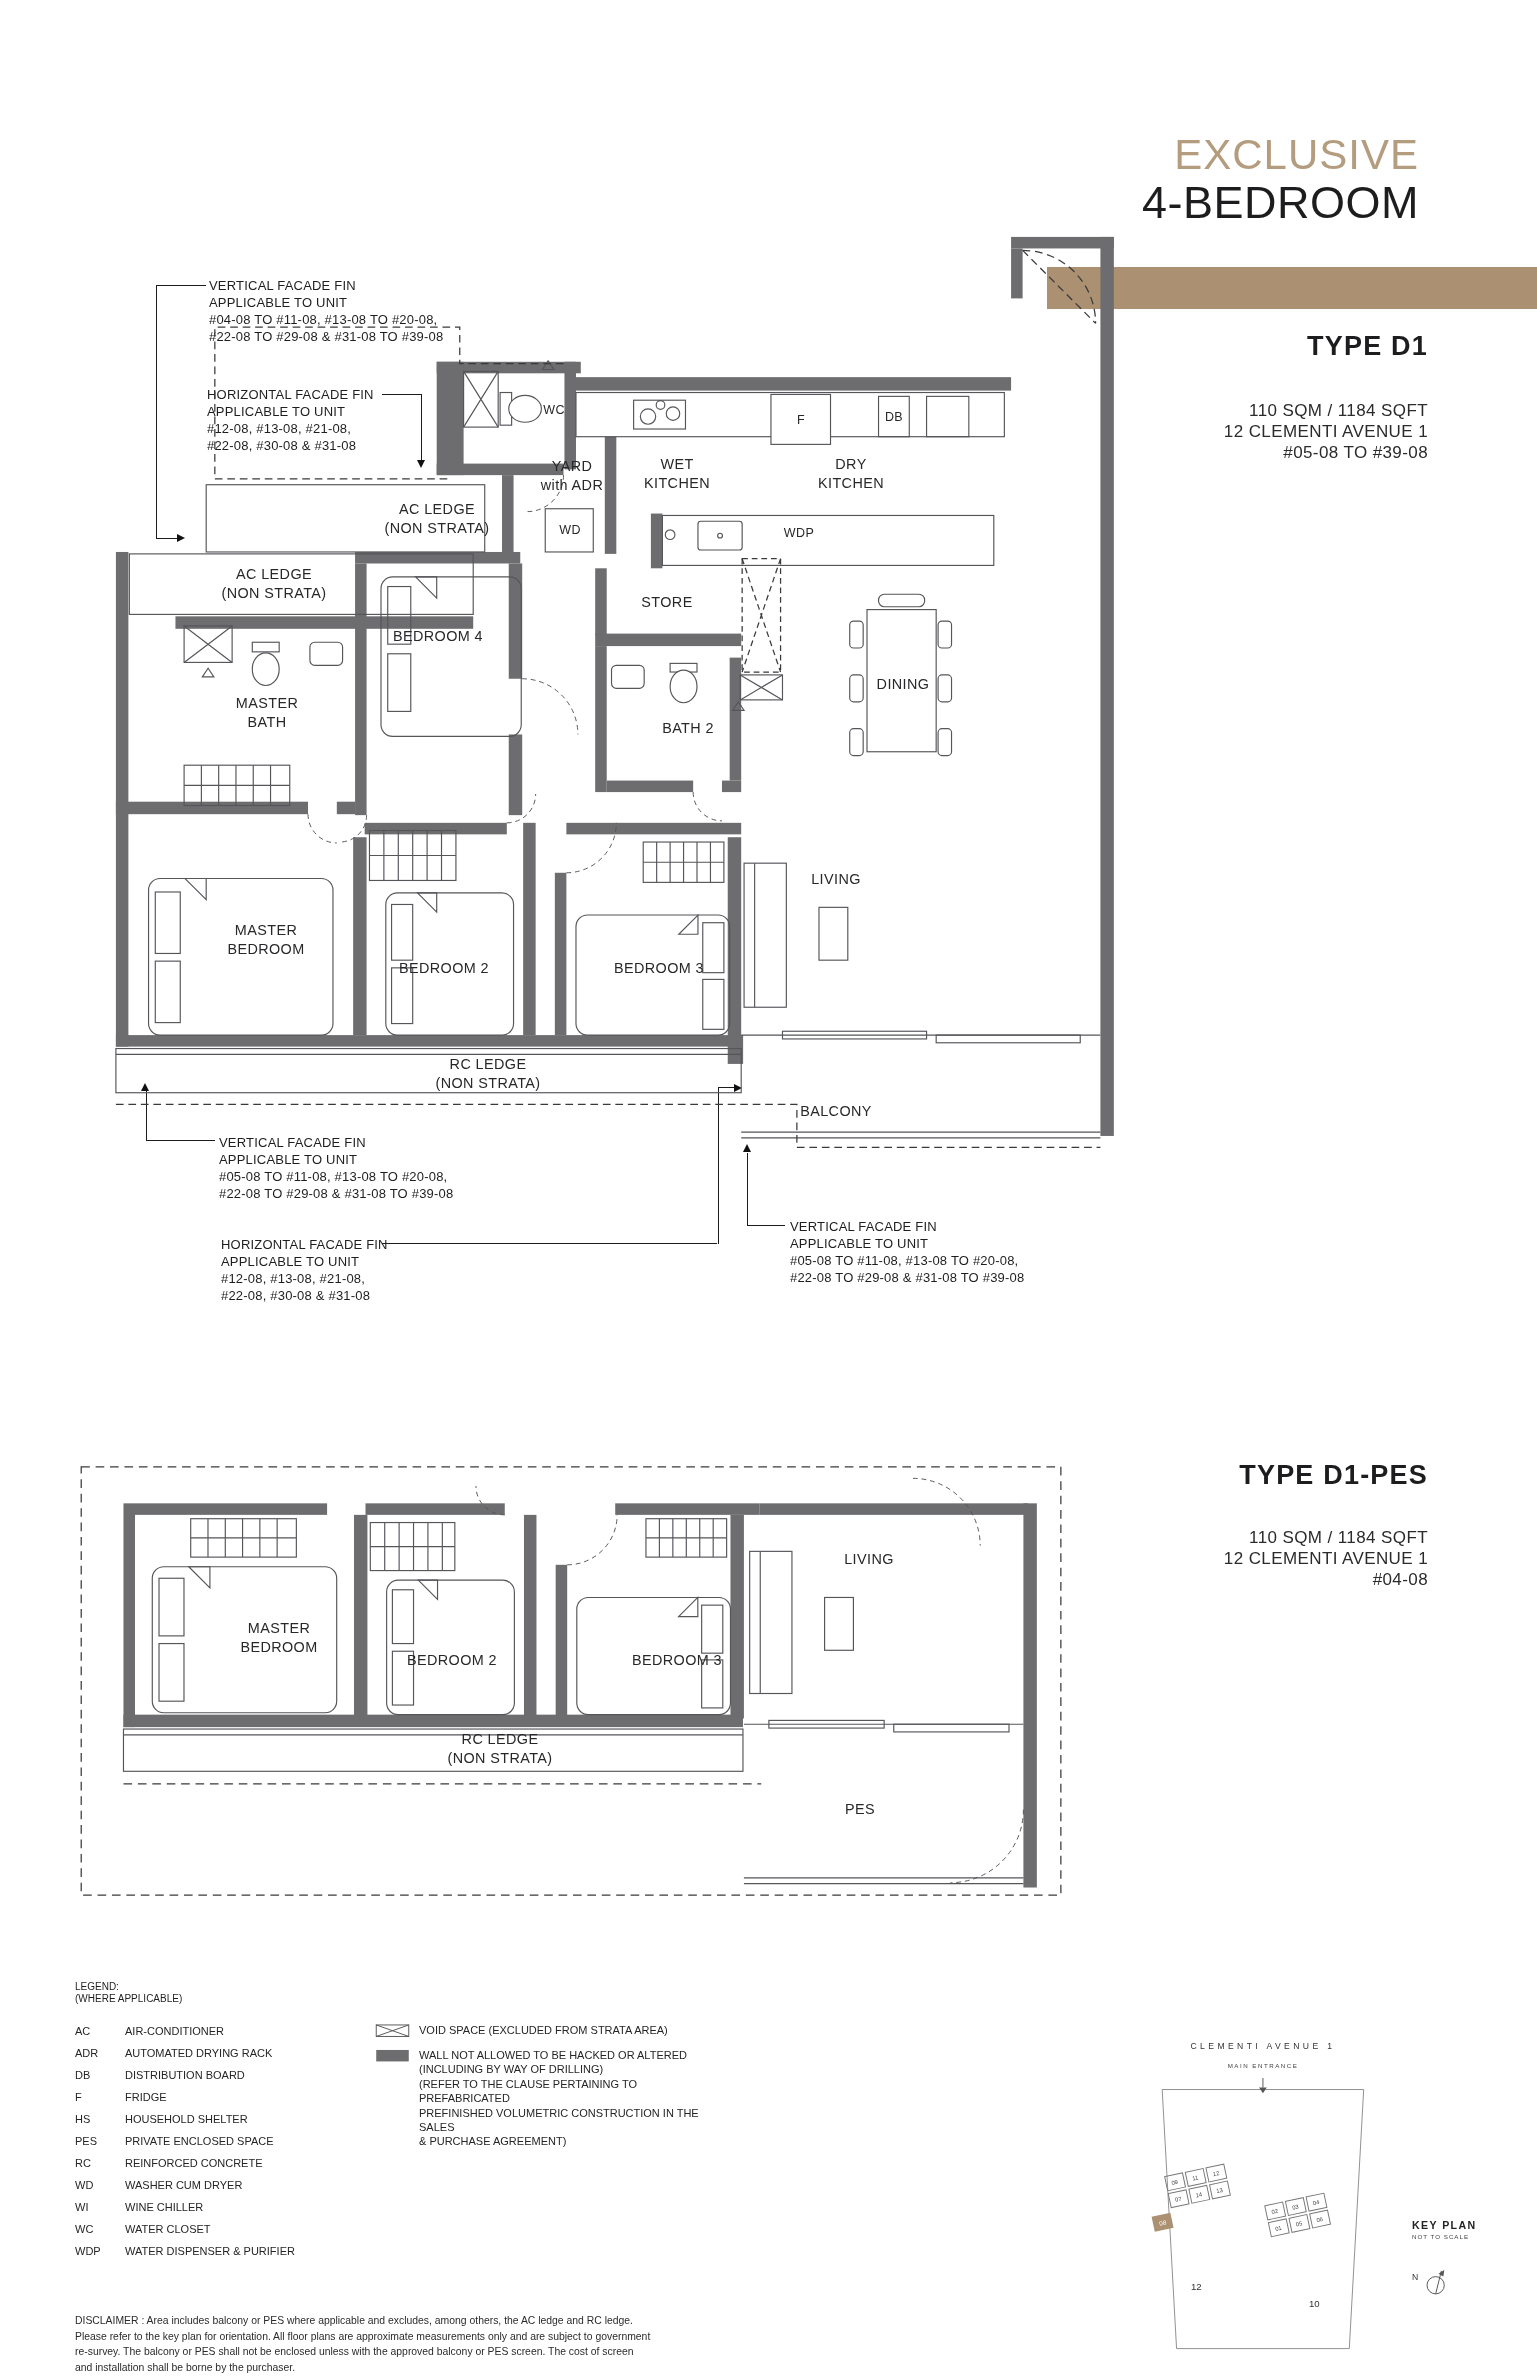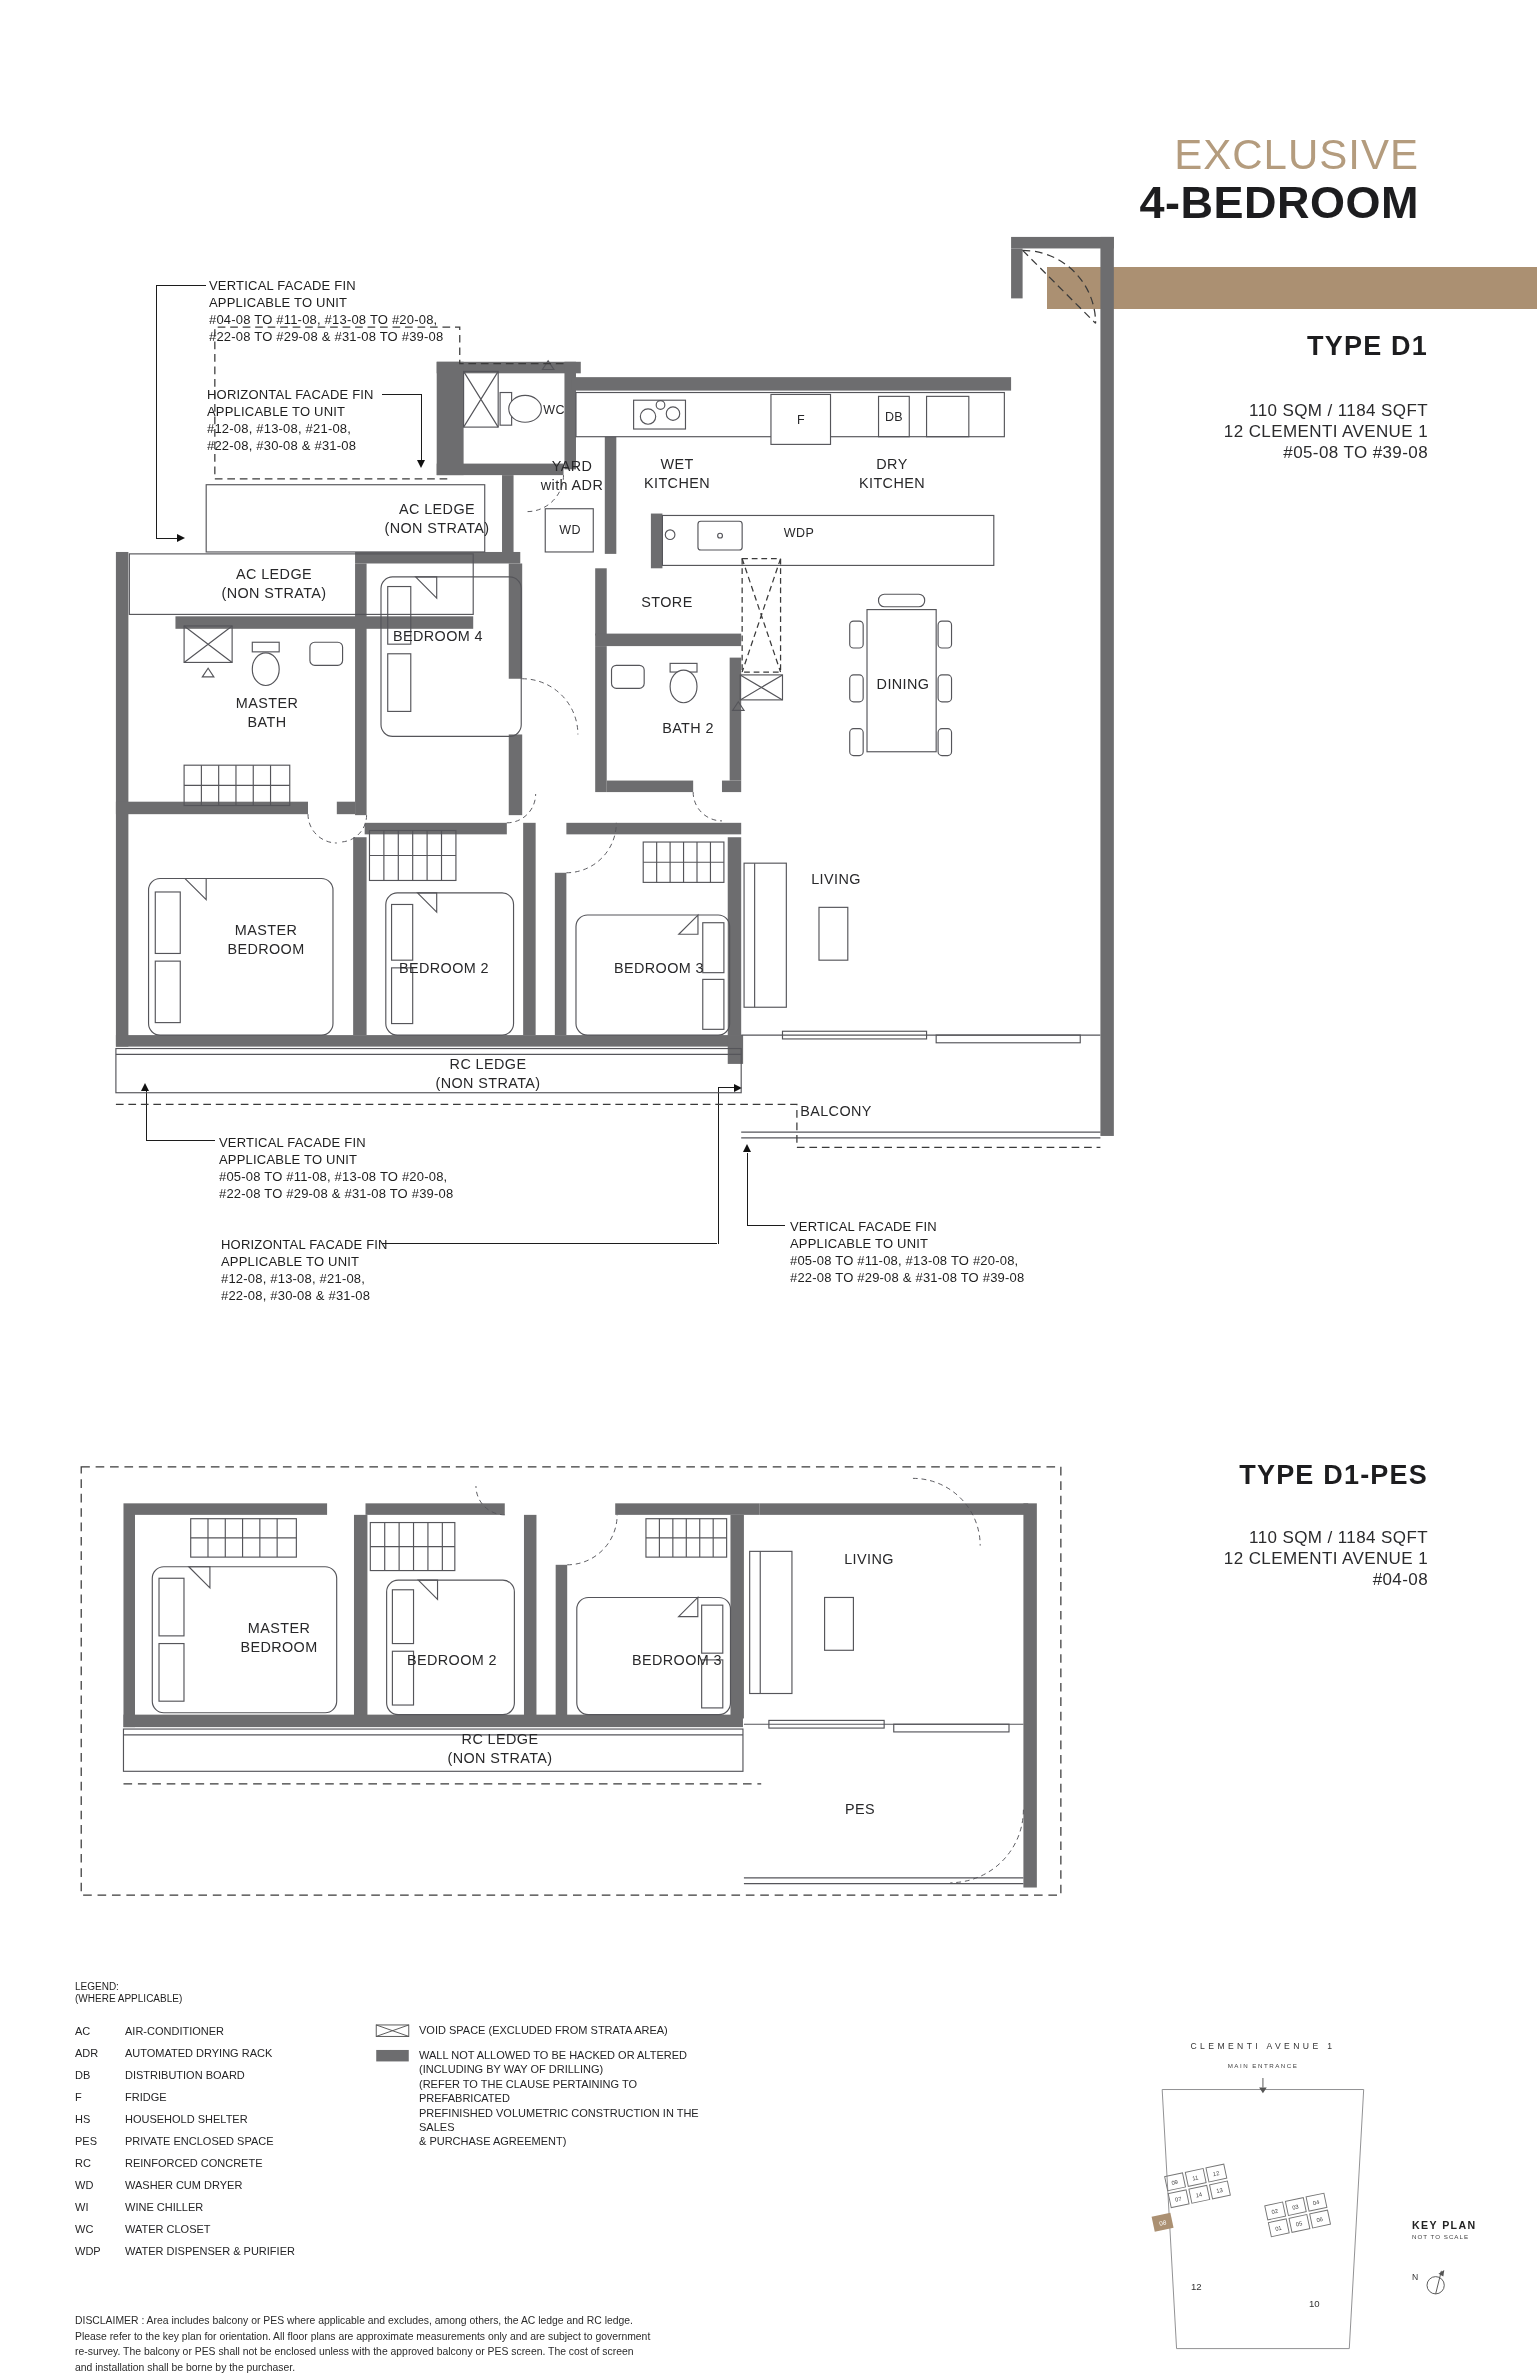--- a/index.html
+++ b/index.html
@@ -1,21 +1,21 @@
 <!DOCTYPE html>
 <html><head>
 <meta charset="utf-8">
 <style>
   html,body{margin:0;padding:0;background:#ffffff;}
   body{font-family:"Liberation Sans", sans-serif;color:#222;}
   .page{position:relative;width:1537px;height:2380px;background:#fff;overflow:hidden;margin-top:48px;}
   .abs{position:absolute;}
   
   .kicker{position:absolute;right:118px;top:83px;font-size:42px;letter-spacing:1px;color:#b49c7e;font-weight:400;}
-  .h-title{position:absolute;right:118px;top:129px;font-size:45px;letter-spacing:0.5px;color:#1d1d1f;font-weight:700;}
+  .h-title{position:absolute;right:118px;top:129px;font-size:45px;letter-spacing:0.5px;color:#1d1d1f;font-weight:400;}
   .tan-bar{position:absolute;left:1047px;top:219px;width:490px;height:42px;background:#ab9072;}
   .type-head{position:absolute;right:109px;font-size:27px;letter-spacing:1.2px;color:#1d1d1f;font-weight:600;text-align:right;}
   .type-info{position:absolute;right:109px;font-size:17px;line-height:21px;letter-spacing:0.4px;color:#2b2b2d;text-align:right;white-space:pre-line;}
   
   .lbl{position:absolute;transform:translate(-50%,-50%);white-space:pre-line;text-align:center;
        font-size:14.4px;letter-spacing:0.4px;color:#28282a;line-height:1.3;}
   .lbl.sm{font-size:12.5px;}
   
   .ann{position:absolute;font-size:13px;line-height:1.32;letter-spacing:0.2px;color:#1e1e1e;white-space:pre-line;}
   .lnh{position:absolute;height:1.4px;background:#1c1c1c;}
@@ -248,21 +248,21 @@
       <path d="M475,664 A52,52 0 0 0 527,612"></path>
       <path d="M607,580 A30,30 0 0 0 637,610"></path>
     </g>
   </svg>
 
   <div class="lbl sm" style="left:554px;top:362px;">WC</div>
   <div class="lbl" style="left:572px;top:428px;">YARD
 with ADR</div>
   <div class="lbl" style="left:677px;top:426px;text-align:center;">WET
 KITCHEN</div>
-  <div class="lbl" style="left:892px;top:426px;">DRY
+  <div class="lbl" style="left:851px;top:426px;">DRY
 KITCHEN</div>
   <div class="lbl sm" style="left:801px;top:372px;">F</div>
   <div class="lbl sm" style="left:894px;top:369px;">DB</div>
   <div class="lbl sm" style="left:570px;top:482px;">WD</div>
   <div class="lbl sm" style="left:799px;top:485px;">WDP</div>
   <div class="lbl" style="left:437px;top:471px;">AC LEDGE
 (NON STRATA)</div>
   <div class="lbl" style="left:274px;top:536px;">AC LEDGE
 (NON STRATA)</div>
   <div class="lbl" style="left:667px;top:554px;">STORE</div>

